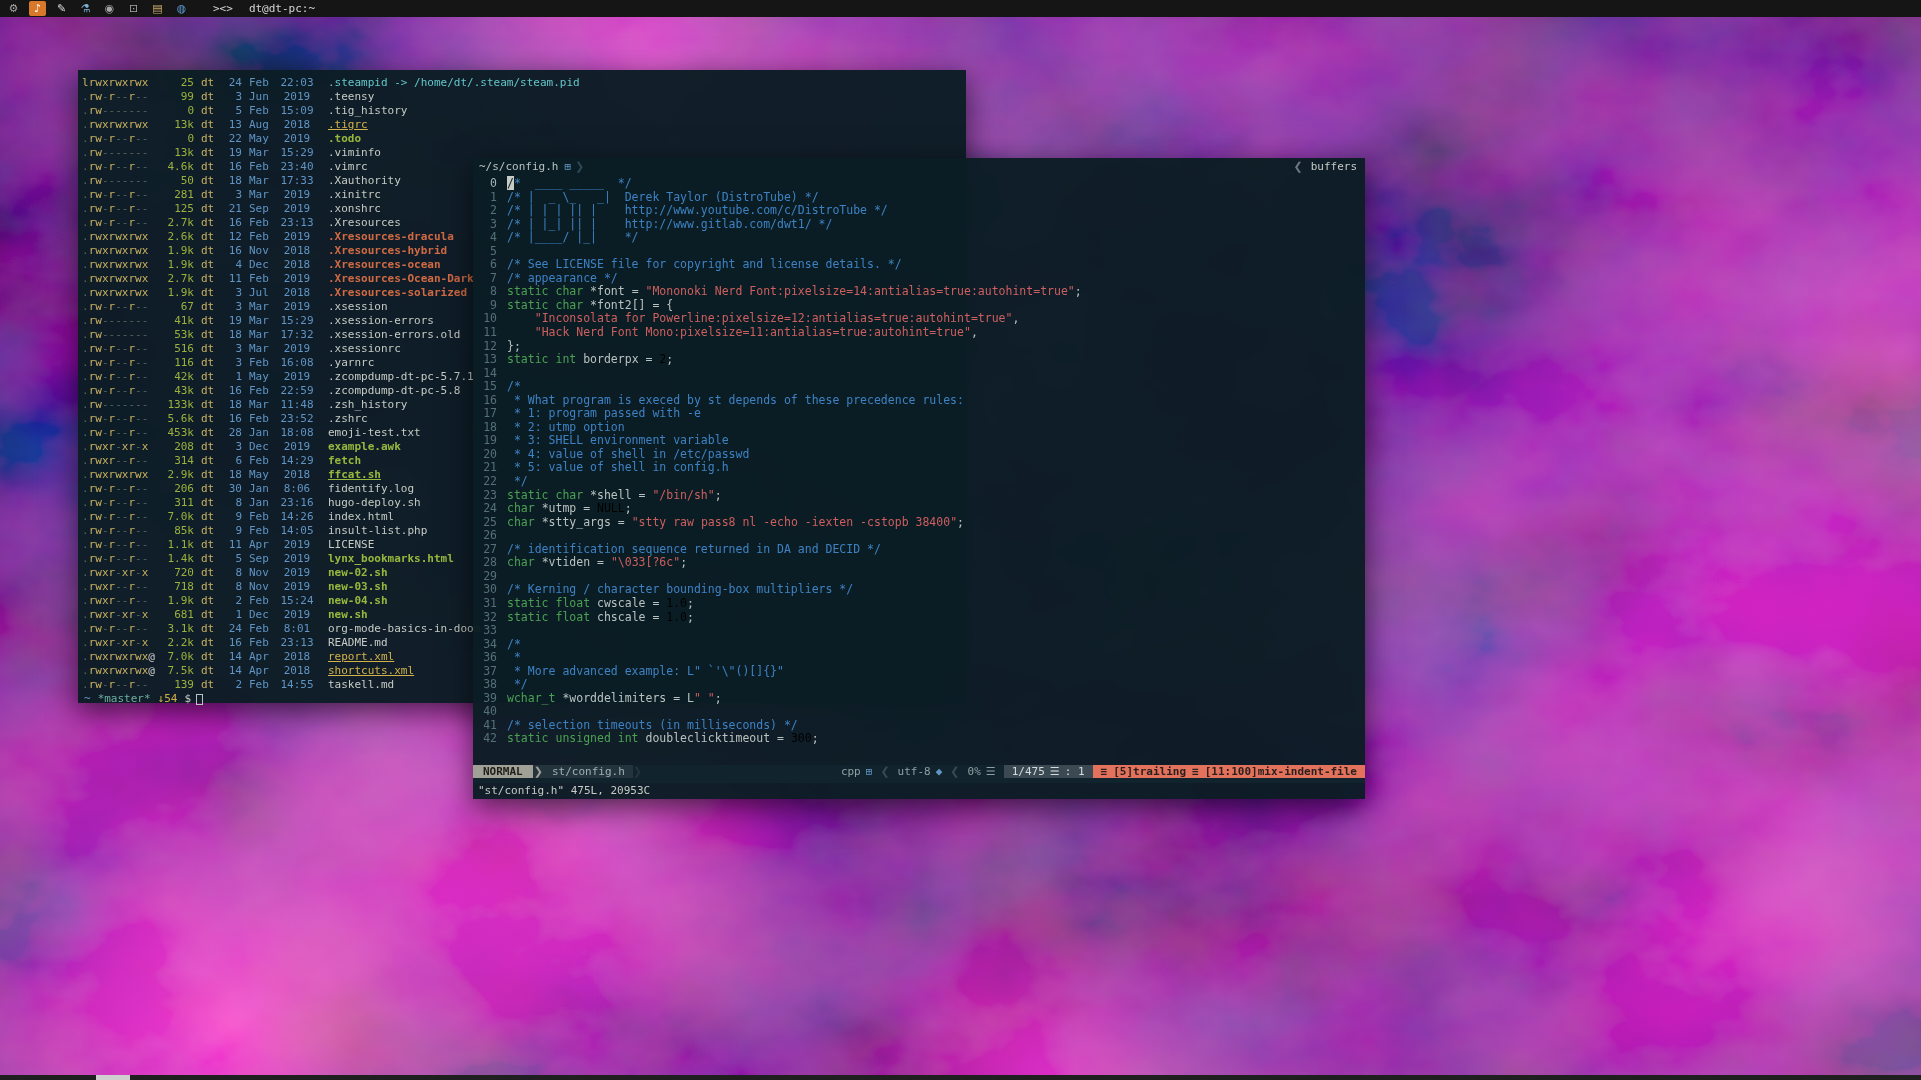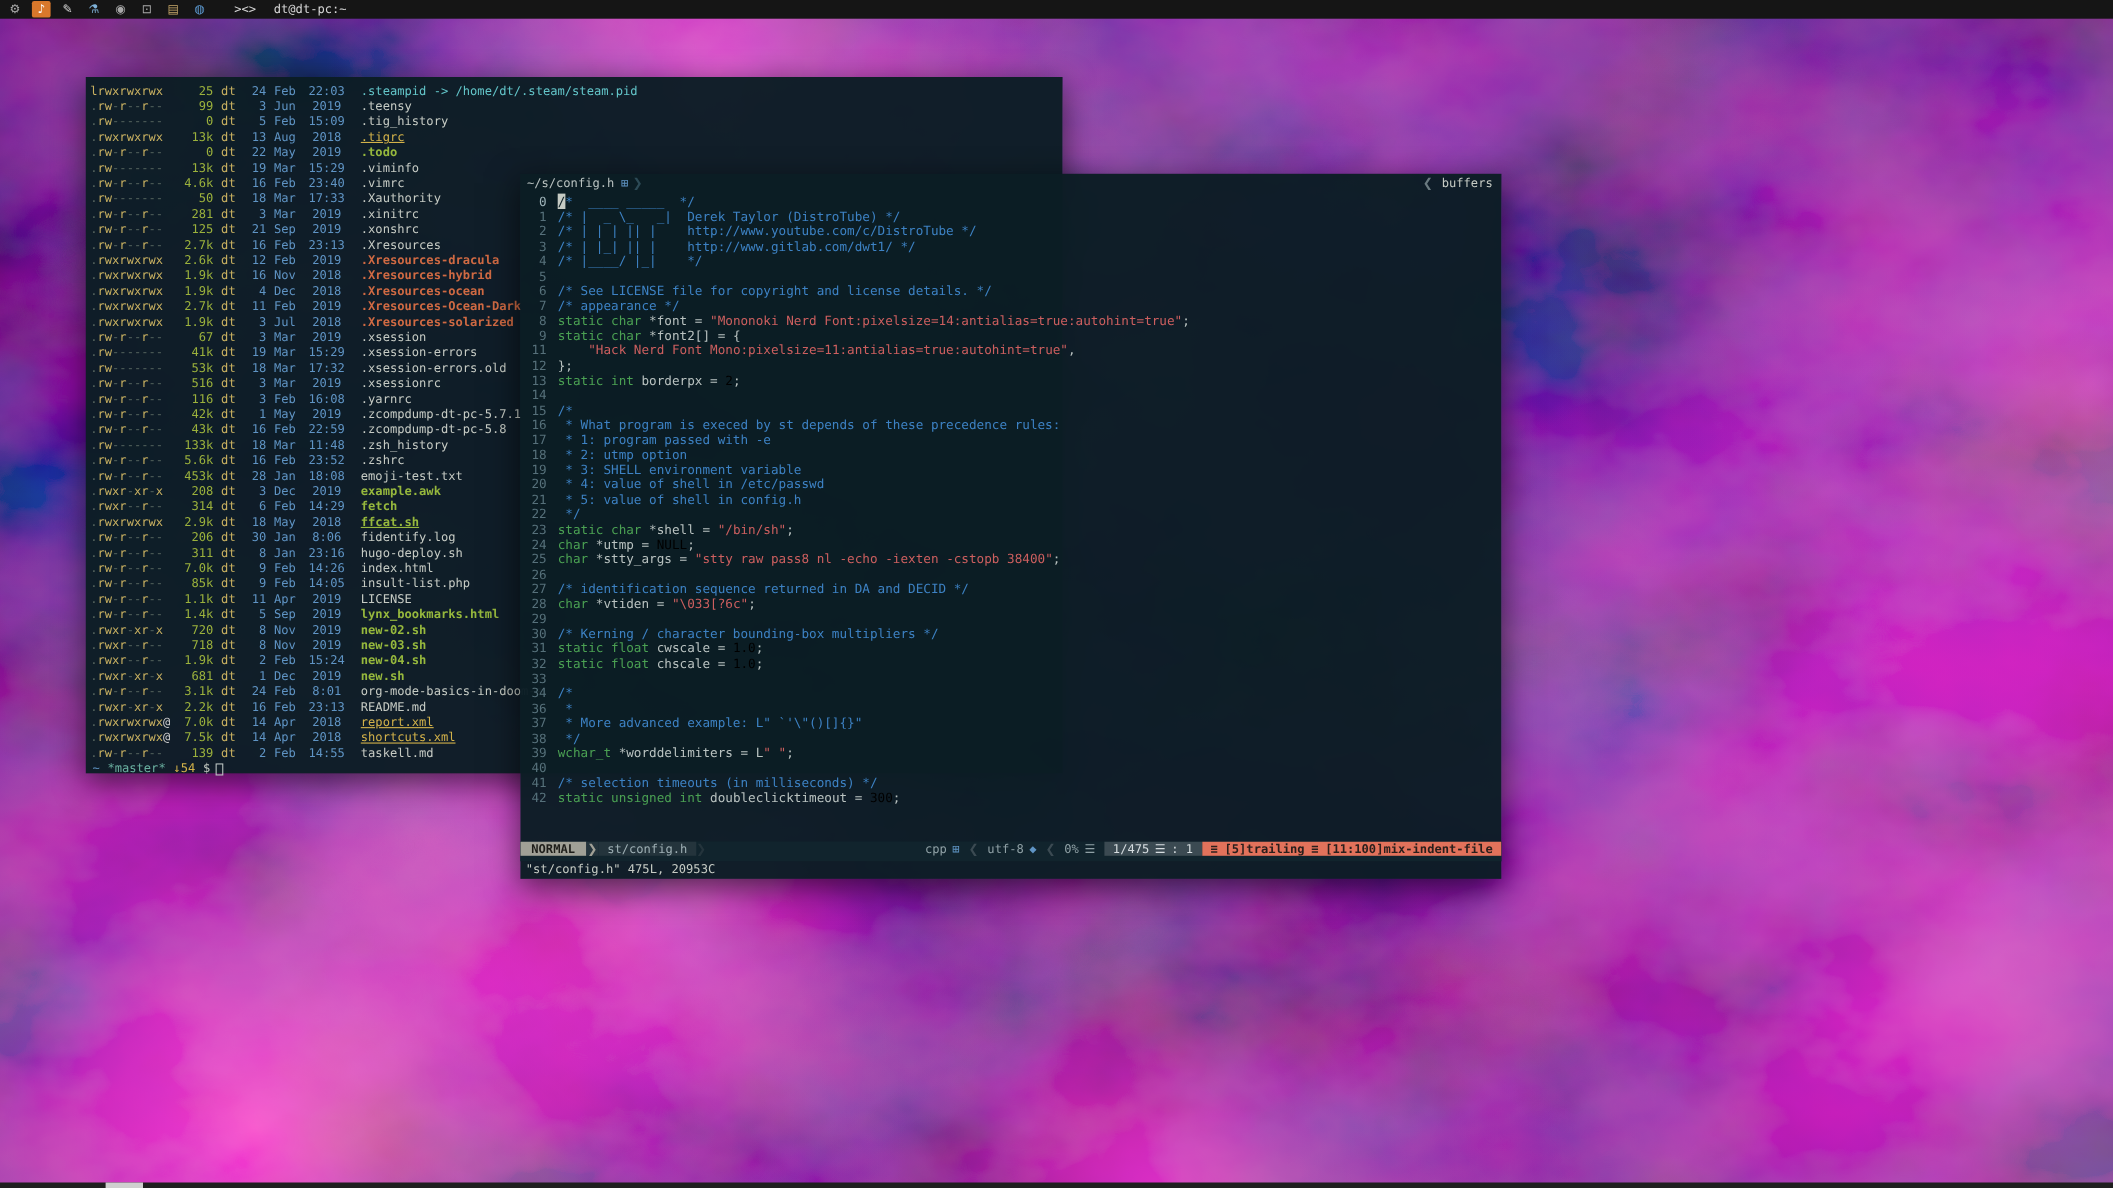--- a/index.html
+++ b/index.html
@@ -660,20 +660,24 @@
     <span class="lnum">7</span>
     <span class="lcode"><span class="tk-c">/* appearance */</span></span>
   </div>
         <div class="cline">
     <span class="lnum">8</span>
     <span class="lcode"><span class="tk-k">static char </span><span class="tk-p">*font = </span><span class="tk-s">"Mononoki Nerd Font:pixelsize=14:antialias=true:autohint=true"</span><span class="tk-p">;</span></span>
   </div>
         <div class="cline">
     <span class="lnum">9</span>
     <span class="lcode"><span class="tk-k">static char </span><span class="tk-p">*font2[] = {</span></span>
+  </div>
+        <div class="cline">
+    <span class="lnum">10</span>
+    <span class="lcode"><span class="tk-p">    </span><span class="tk-s">"Inconsolata for Powerline:pixelsize=12:antialias=true:autohint=true"</span><span class="tk-p">,</span></span>
   </div>
         <div class="cline">
     <span class="lnum">11</span>
     <span class="lcode"><span class="tk-p">    </span><span class="tk-s">"Hack Nerd Font Mono:pixelsize=11:antialias=true:autohint=true"</span><span class="tk-p">,</span></span>
   </div>
         <div class="cline">
     <span class="lnum">12</span>
     <span class="lcode"><span class="tk-p">};</span></span>
   </div>
         <div class="cline">

